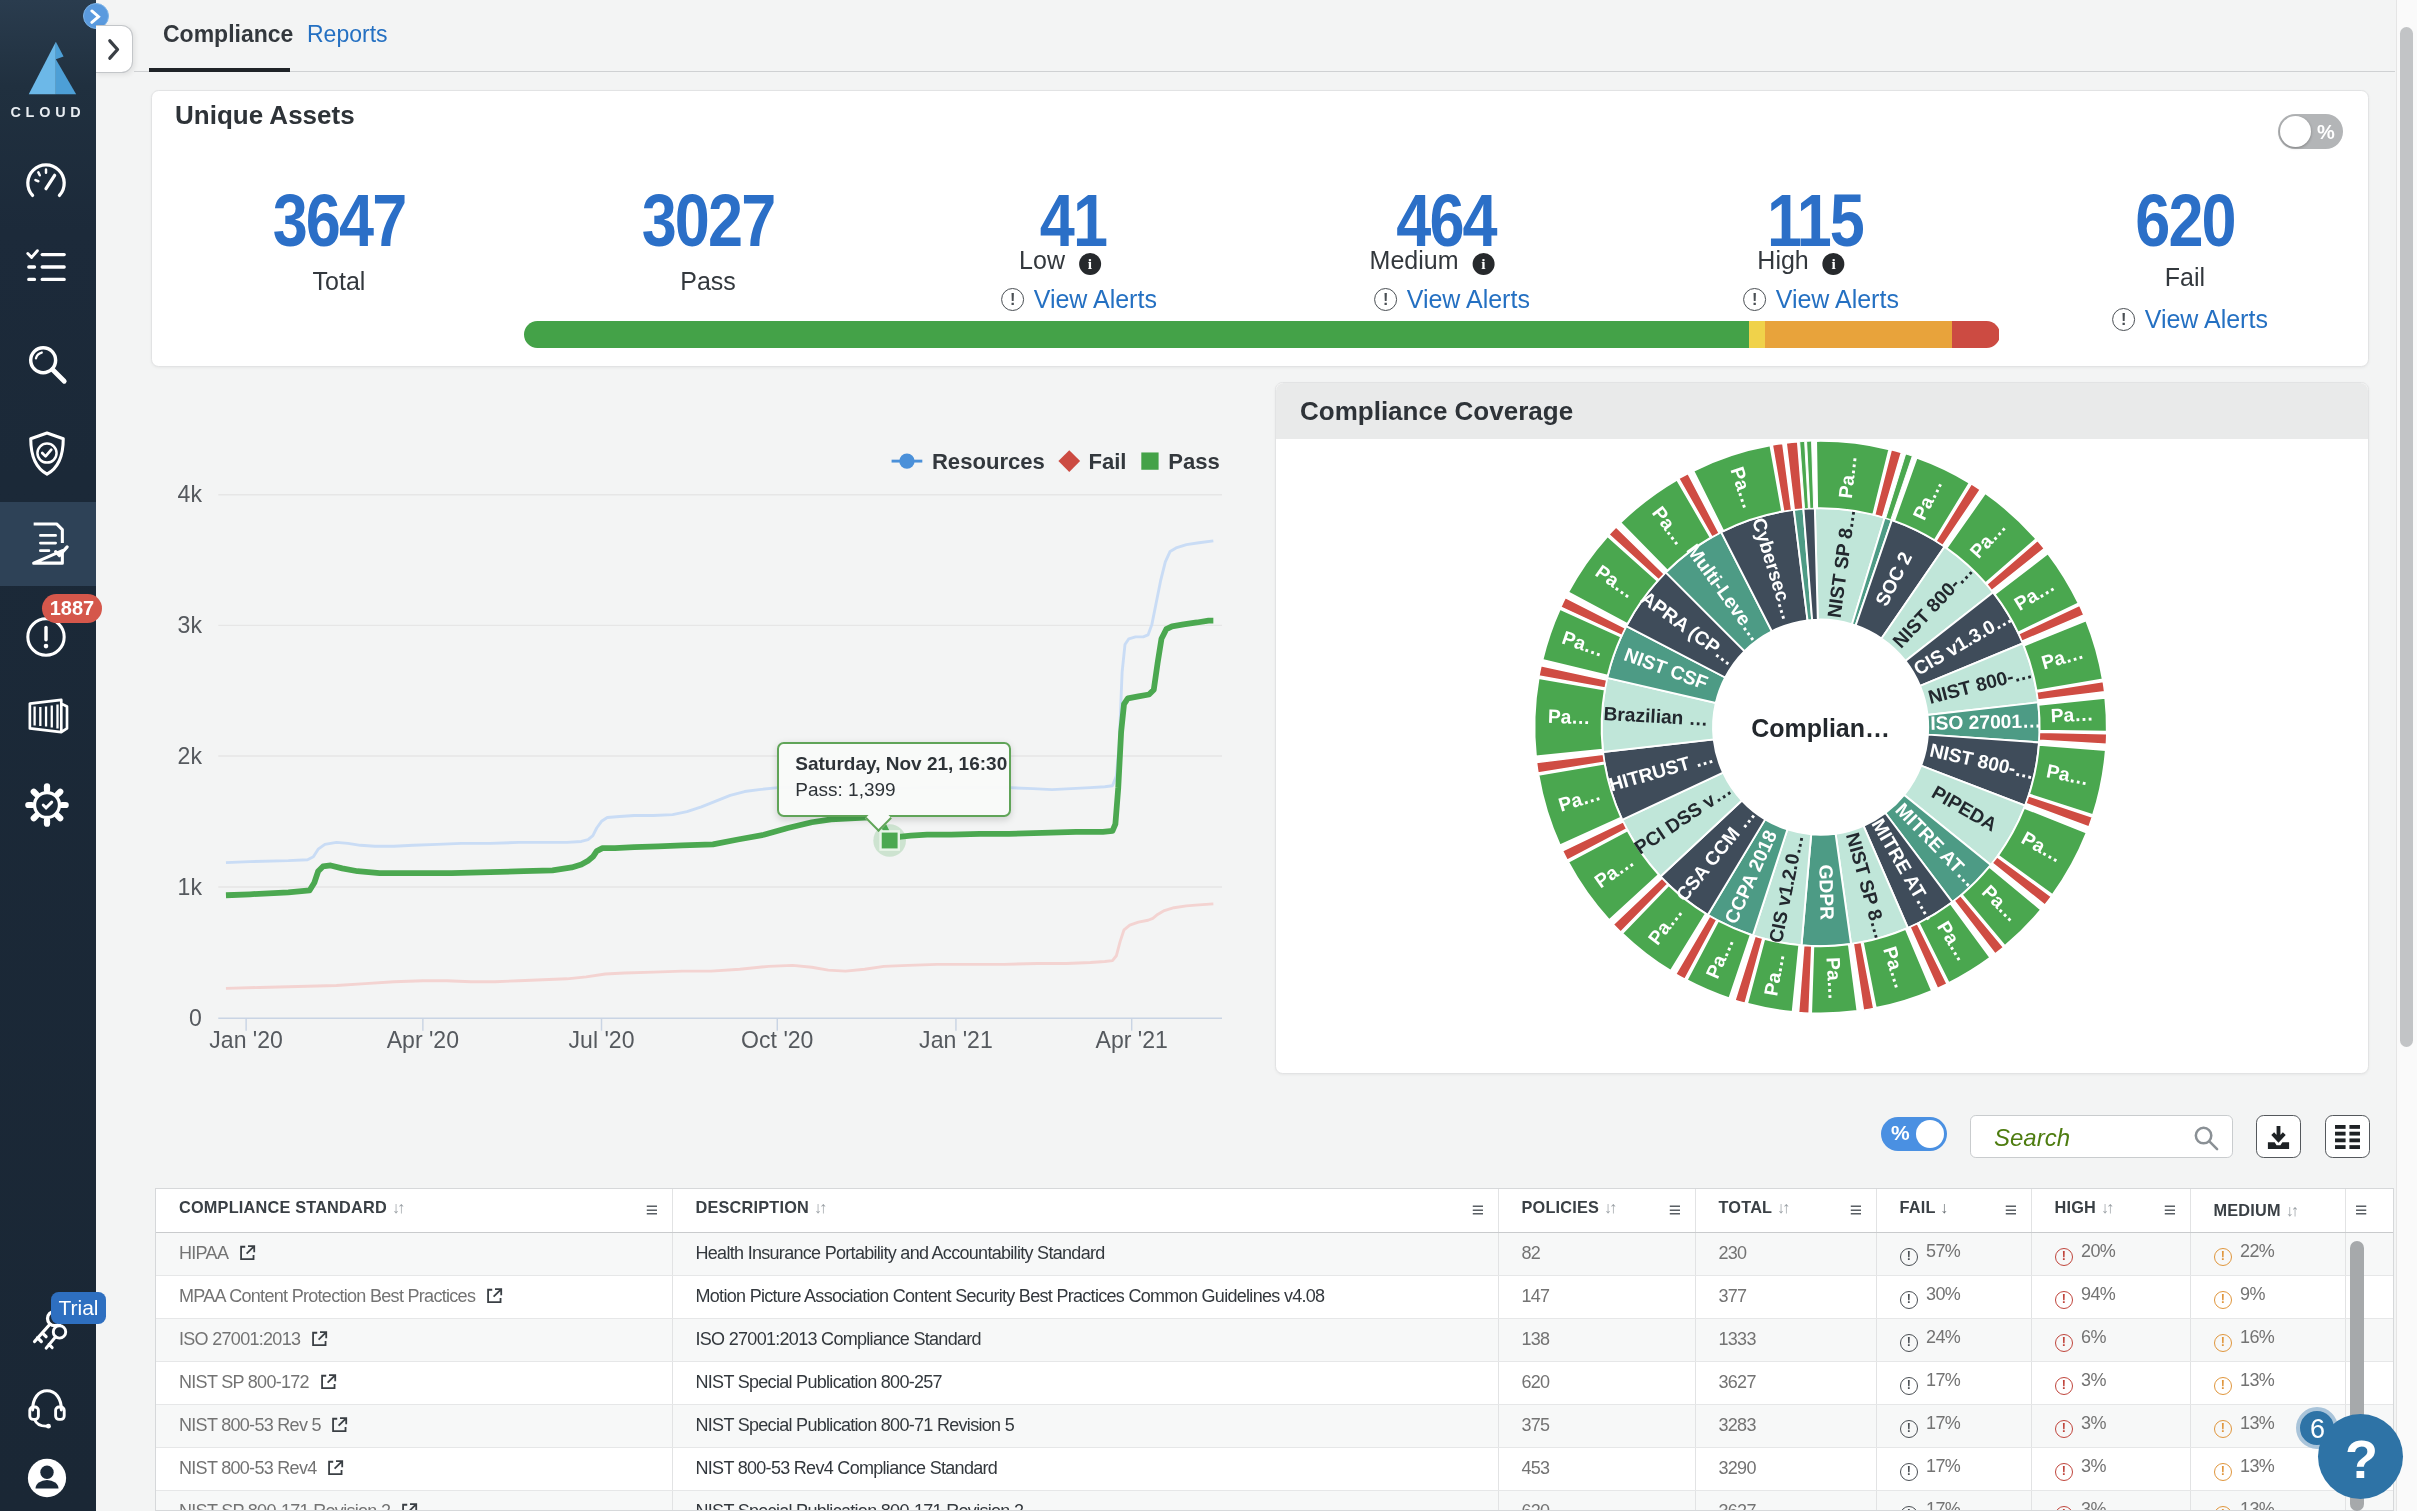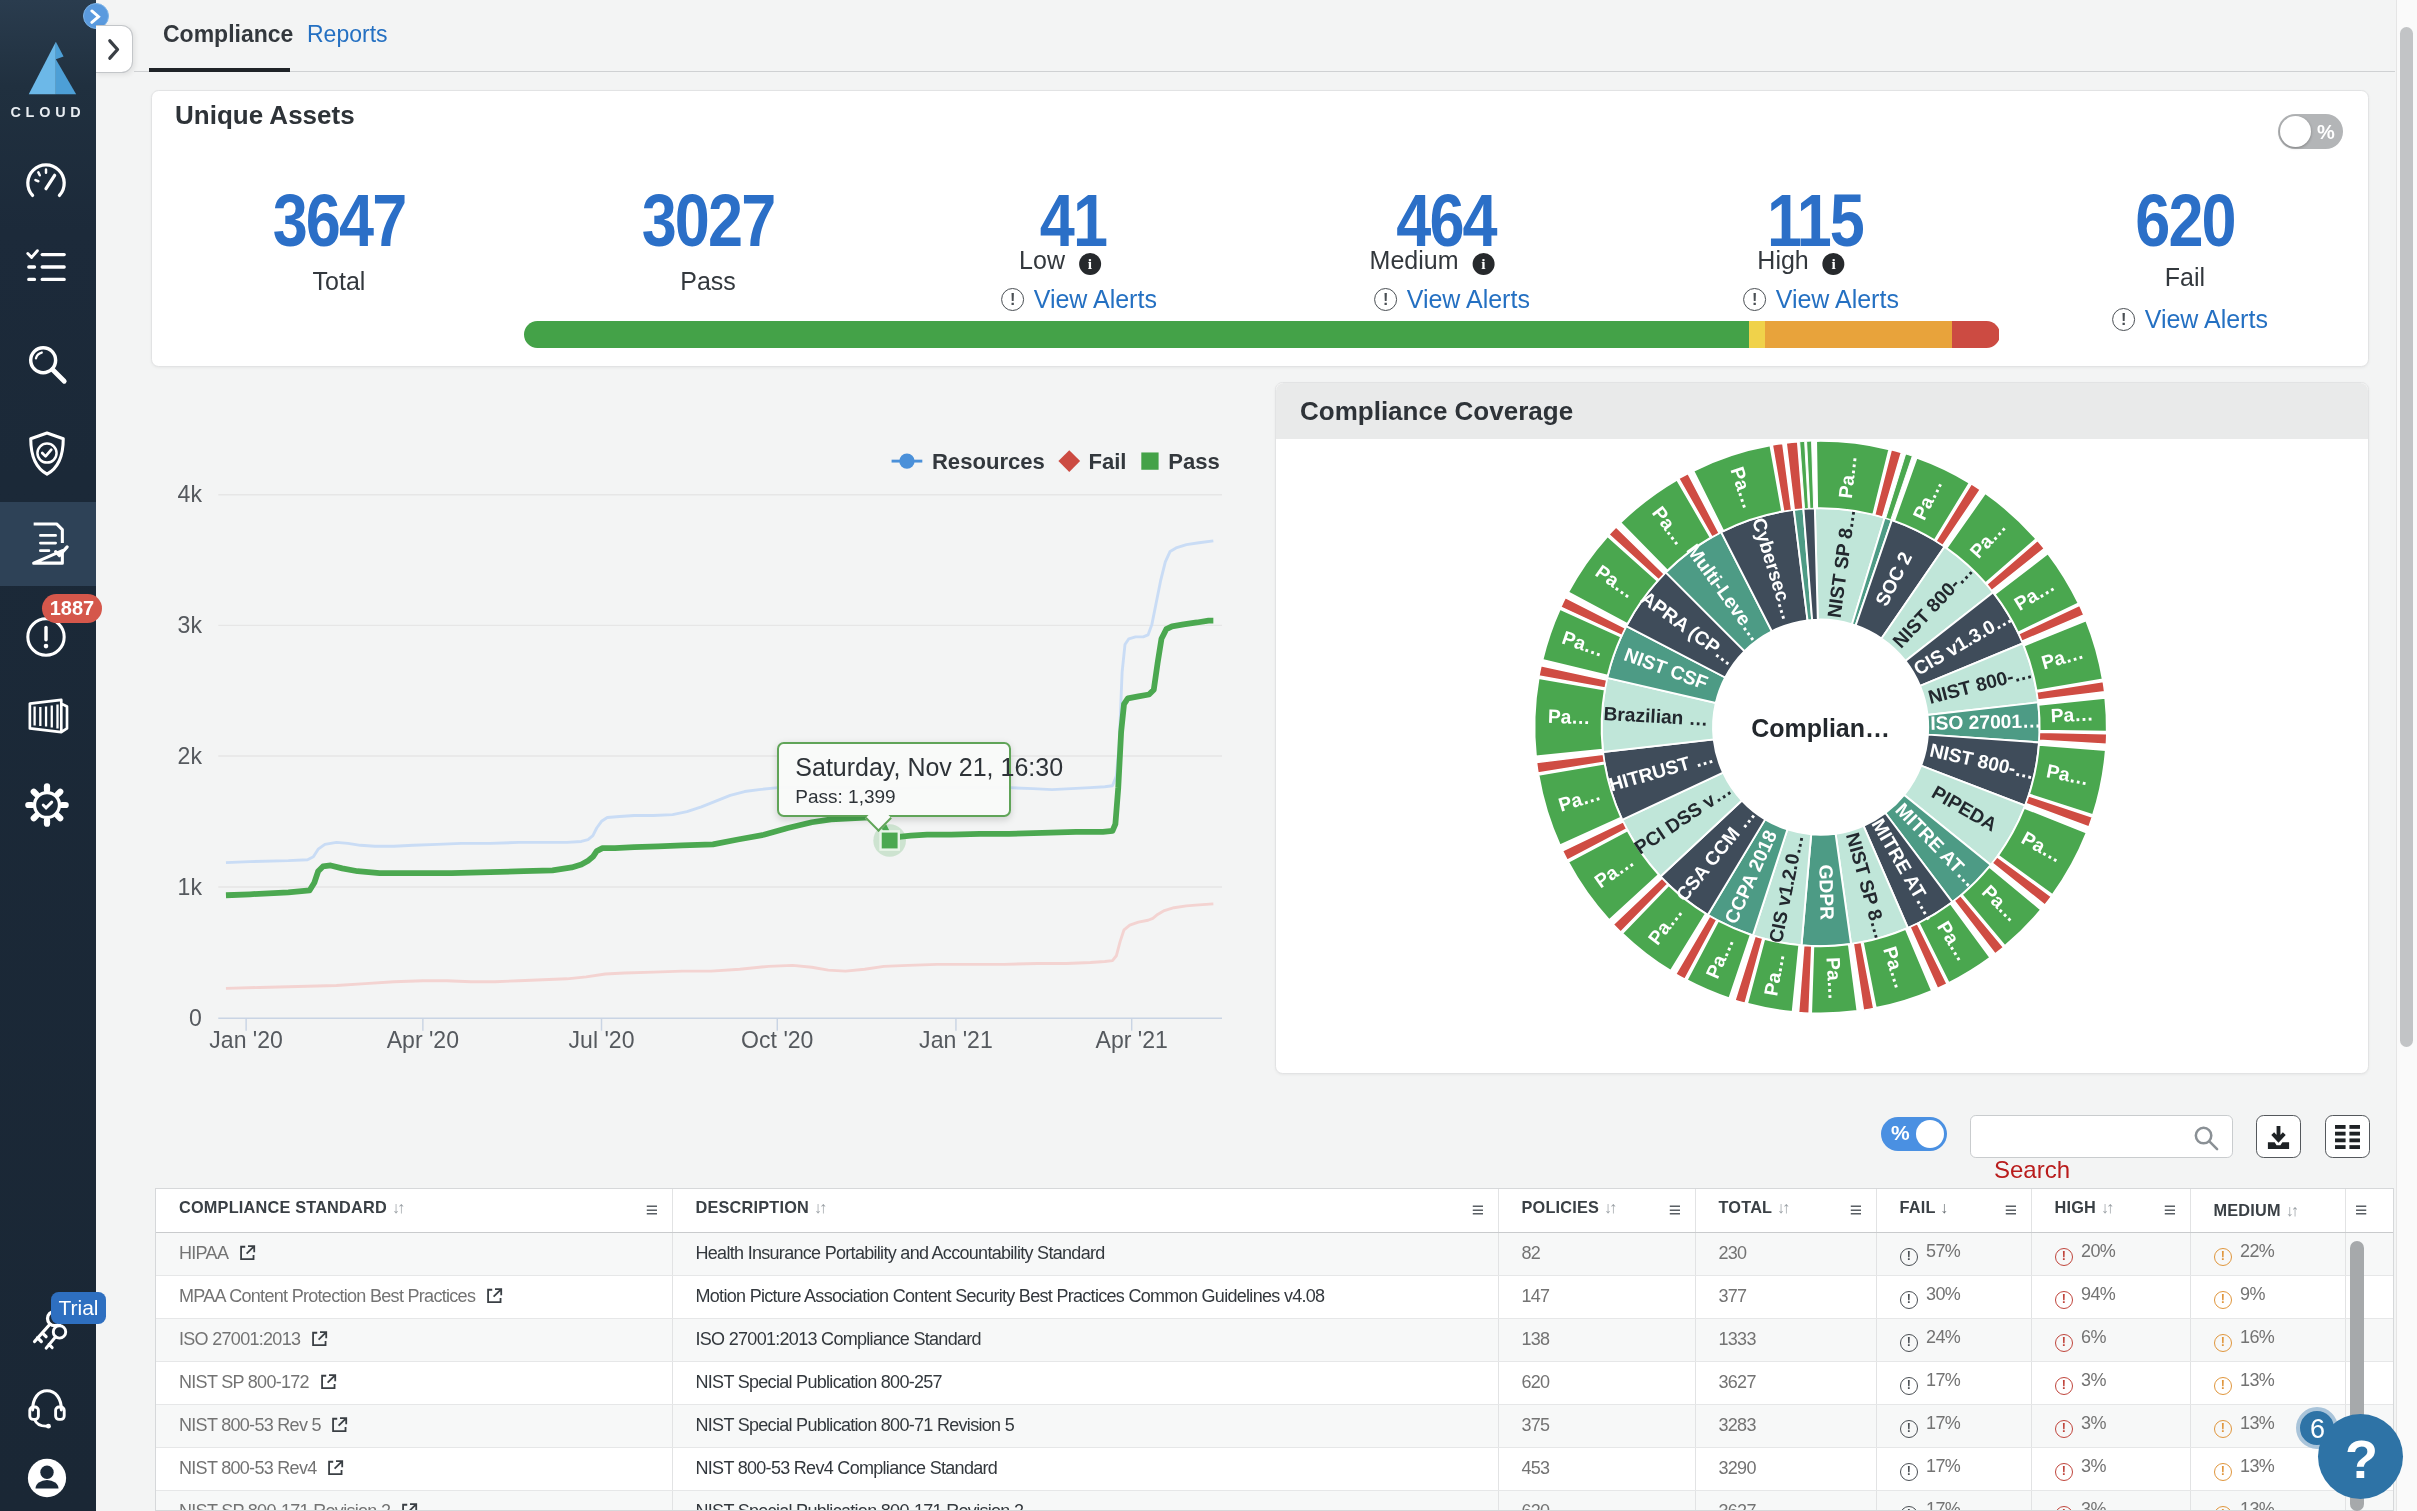--- a/index.html
+++ b/index.html
@@ -182,21 +182,21 @@
       <line x1="770" y1="24" x2="802" y2="24" stroke="#4a90d9" stroke-width="3"></line>
       <circle cx="786" cy="24" r="8" fill="#4a90d9"></circle>
       <text x="812" y="32" font-size="23" font-weight="bold" fill="#33383d">Resources</text>
       <rect x="947" y="16" width="16" height="16" fill="#cc4b42" transform="rotate(45 955 24)"></rect>
       <text x="975" y="32" font-size="23" font-weight="bold" fill="#33383d">Fail</text>
       <rect x="1030" y="15" width="18" height="18" fill="#44a248"></rect>
       <text x="1058" y="32" font-size="23" font-weight="bold" fill="#33383d">Pass</text>
     </svg>
     <div class="abs" style="left:777px;top:742px;width:234px;height:75px;white-space:nowrap;background:rgba(249,250,249,.97);
  border:2.4px solid #60a458;border-radius:6.7px;box-shadow:0 2.9px 7.7px rgba(0,0,0,.15);padding:8.6px 0 0 16.3px;z-index:5;">
-<div style="font-size:25px;font-weight:normal;color:#2e3338;">Saturday, Nov 21, 16:30</div>
+<div style="font-size:19px;font-weight:bold;color:#2e3338;">Saturday, Nov 21, 16:30</div>
 <div style="font-size:19px;color:#2e3338;margin-top:4.8px;">Pass: 1,399</div>
     </div>
 <div class="abs" style="left:869px;top:809px;width:19px;height:19px;background:#f9faf9;border-right:2.4px solid #60a458;
  border-bottom:2.4px solid #60a458;transform:rotate(45deg);z-index:6;"></div>
     <div class="card" style="left:1275px;top:382px;width:1094px;height:692px;">
 <div class="chdr">Compliance Coverage</div>
     </div>
     <svg class="abs" style="left:1276px;top:438px;" width="1094" height="635" viewBox="0 0 1139 661">
       <path d="M561.0,73.1 A228,228 0 0 1 633.7,83.0 L599.7,193.9 A112,112 0 0 0 564.1,189.0 Z" fill="#c0e6d9" stroke="#fff" stroke-width="2"></path>
       <path d="M562.3,3.0 A298,298 0 0 1 638.6,11.7 L621.8,79.7 A228,228 0 0 0 563.4,73.0 Z" fill="#4aa74f" stroke="#fff" stroke-width="2"></path>
@@ -315,21 +315,21 @@
       <path d="M549.1,73.7 A228,228 0 0 1 561.0,73.1 L564.1,189.0 A112,112 0 0 0 558.2,189.3 Z" fill="#3f4c5a" stroke="#fff" stroke-width="2"></path>
       <path d="M545.2,3.8 A298,298 0 0 1 550.4,3.5 L554.3,73.4 A228,228 0 0 0 550.3,73.6 Z" fill="#4aa74f" stroke="#fff" stroke-width="1"></path>
       <path d="M552.4,3.4 A298,298 0 0 1 557.6,3.1 L559.8,73.1 A228,228 0 0 0 555.9,73.3 Z" fill="#4aa74f" stroke="#fff" stroke-width="1"></path>
       <circle cx="567" cy="301" r="111" fill="#fff"></circle>
       <text x="567" y="311" text-anchor="middle" font-size="26" font-weight="bold" fill="#23282d">Complian…</text>
     </svg>
 <div class="abs" style="left:1881px;top:1117px;width:66px;height:34px;border-radius:17px;background:#4a90e2;"></div>
 <div class="abs" style="left:1891px;top:1121px;color:#fff;font-size:21px;font-weight:bold;">%</div>
 <div class="abs" style="left:1916px;top:1120px;width:28px;height:28px;border-radius:50%;background:#fff;"></div>
 <div class="abs" style="left:1970px;top:1115px;width:263px;height:43px;background:#fff;border:1.4px solid #c9ccce;border-radius:5.8px;"></div>
-<div class="abs" style="left:1994px;top:1156px;font-size:24px;color:#b91c1c;">Search</div>
+<div class="abs" style="left:1994px;top:1124px;font-size:24px;color:#4d7c0f;font-style:italic;">Search</div>
 <svg class="abs" style="left:2191px;top:1123px;" width="29" height="29" viewBox="0 0 30 30">
 <circle cx="13" cy="13" r="8" fill="none" stroke="#8a9095" stroke-width="2.6"></circle>
 <path d="M19,19 L27,27" stroke="#8a9095" stroke-width="2.6" stroke-linecap="round"></path>
     </svg>
 <div class="abs" style="left:2256px;top:1115px;width:45px;height:43px;background:#fff;border:1.9px solid #54585c;border-radius:7.7px;"></div>
 <svg class="abs" style="left:2265px;top:1124px;" width="27" height="27" viewBox="0 0 28 28">
 <path d="M14,2 L14,15 M8,10 L14,16.5 L20,10" stroke="#1e2225" stroke-width="4" fill="none"></path>
 <path d="M3,19 L10,19 L12,22 L16,22 L18,19 L25,19 L25,26 L3,26 Z" fill="#1e2225"></path>
     </svg>
 <div class="abs" style="left:2325px;top:1115px;width:45px;height:43px;background:#fff;border:1.9px solid #54585c;border-radius:7.7px;"></div>

